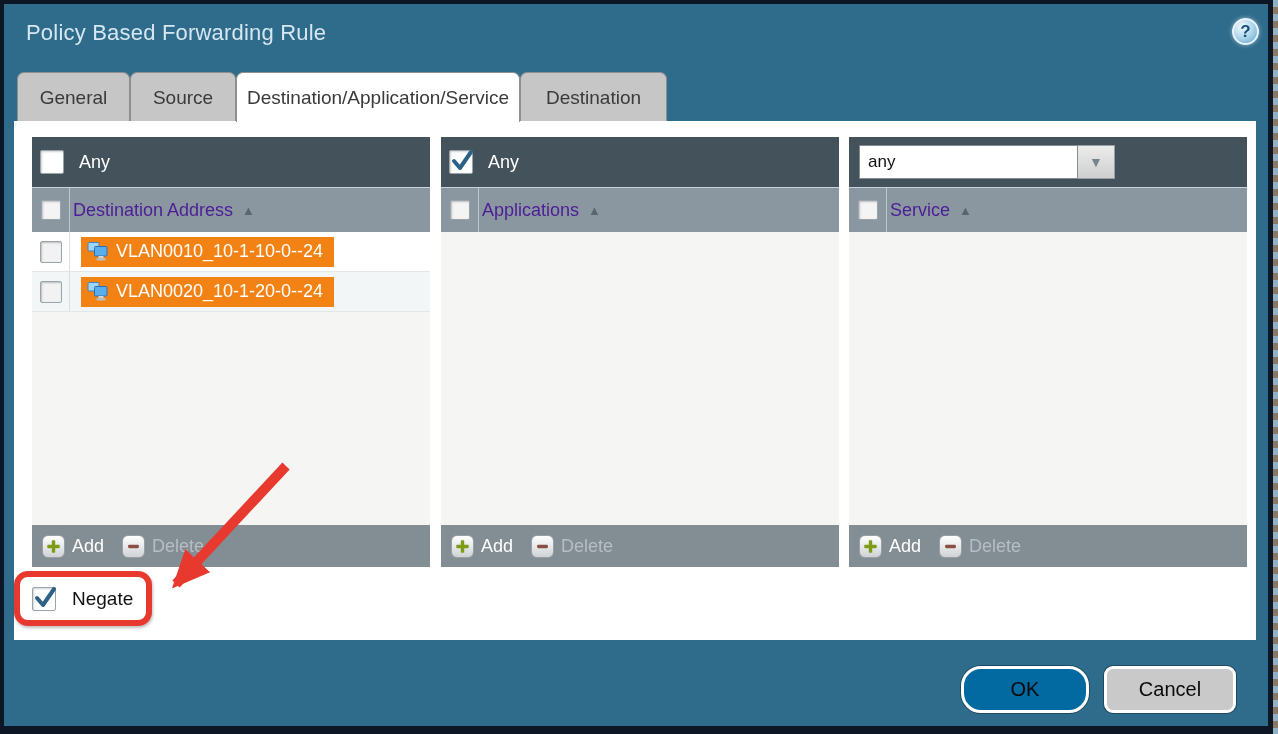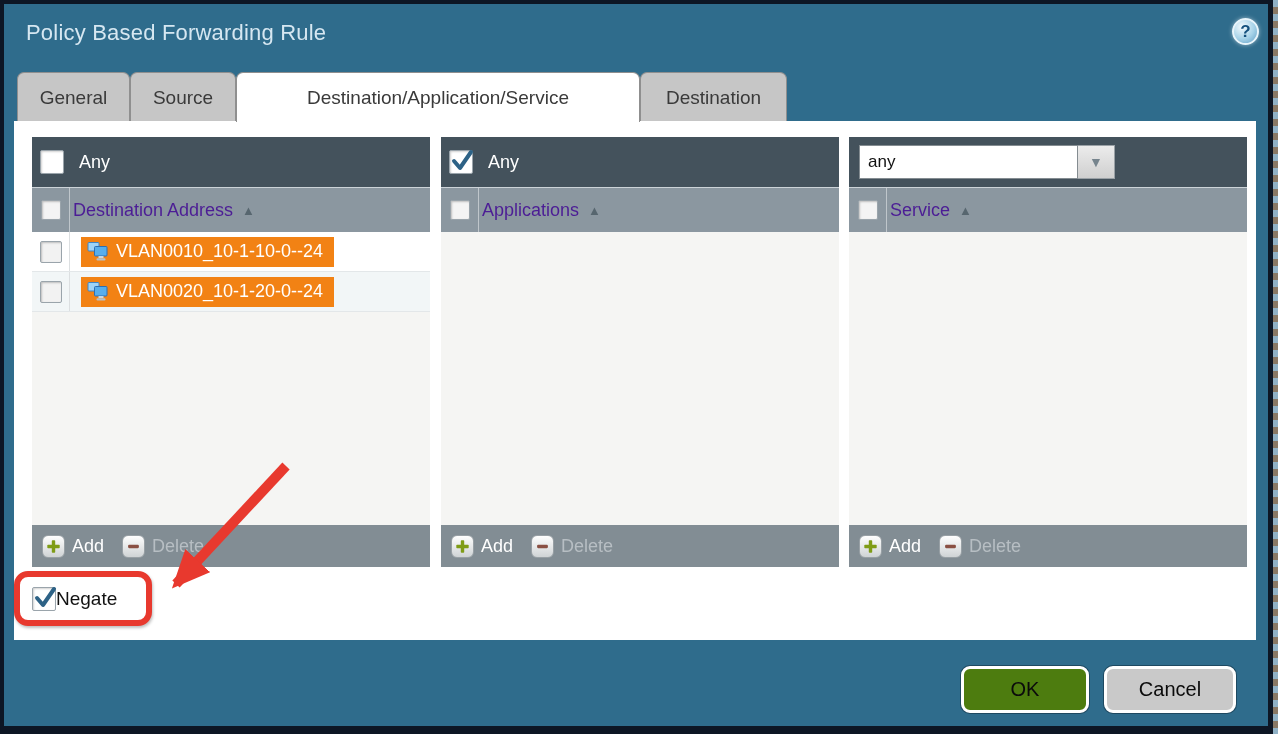--- a/index.html
+++ b/index.html
@@ -13,21 +13,21 @@
   .dlg-title { position:absolute; left:22px; top:16px; font-size:22px; color:#d6e7f1; letter-spacing:.2px; }
   .help-btn { position:absolute; left:1228px; top:14px; width:27px; height:27px; border-radius:50%;
     background:radial-gradient(circle at 35% 30%, #f4fbfe, #a6d2e8 55%, #5e9cc4);
     border:2px solid #e9f5fb; color:#15517e; font-weight:bold; font-size:17px;
     display:flex; align-items:center; justify-content:center; box-shadow:0 0 4px rgba(255,255,255,.5); }
 
   .tabs { position:absolute; left:13px; top:68px; display:flex; z-index:2; }
   .tab { height:49px; line-height:49px; text-align:center; background:#c6c6c6; color:#3a3a3a;
     font-size:19px; border:1px solid #8f8f8f; border-bottom:none; border-radius:7px 7px 0 0; }
   .tab.active { background:#ffffff; height:50px; }
-  .tab-general { width:113px; } .tab-source { width:106px; } .tab-das { width:404px; } .tab-fwd { width:147px; }
+  .tab-general { width:113px; } .tab-source { width:106px; } .tab-das { width:284px; } .tab-fwd { width:147px; }
 
   .panel { position:absolute; left:10px; top:117px; width:1242px; height:519px; background:#ffffff; z-index:1; }
 
   .col { position:absolute; top:16px; width:398px; height:430px; }
   .col-dest { left:18px; } .col-apps { left:427px; } .col-svc { left:835px; }
 
   .topbar { height:50px; background:#44525c; display:flex; align-items:center; padding-left:8px; }
   .topbar-label { color:#ffffff; font-size:18px; margin-left:15px; }
 
   .colheader { height:45px; background:#8b97a0; border-top:1px solid #ccd3d8; display:flex; align-items:center; }
@@ -63,30 +63,30 @@
 
   .dropdown { margin-left:2px; display:flex; height:34px; }
   .dd-value { width:219px; background:#ffffff; border:1px solid #848c91; font-size:17px; color:#111;
     display:flex; align-items:center; padding-left:8px; }
   .dd-btn { width:37px; background:linear-gradient(#ececec,#cfcfcf); border:1px solid #9aa1a6; border-left:none;
     display:flex; align-items:center; justify-content:center; }
   .dd-arrow { color:#76848d; font-size:14px; }
 
   .negate-wrap { position:absolute; left:0px; top:450px; width:138px; height:55px;
     border:6px solid #e8392e; border-radius:14px; background:#ffffff;
-    display:flex; align-items:center; padding-left:12px; gap:0; box-shadow:1px 2px 3px rgba(0,0,0,.25); }
+    display:flex; align-items:center; padding-left:12px; gap:16px; box-shadow:1px 2px 3px rgba(0,0,0,.25); }
   .negate-label { font-size:19px; color:#111111; }
 
   .annot-arrow { position:absolute; left:0; top:0; width:1278px; height:734px; pointer-events:none; z-index:40; }
 
   .dlg-actions { position:absolute; left:0; top:660px; width:1264px; height:58px; }
   .act-btn { position:absolute; top:2px; height:47px; border:3px solid #ffffff; border-radius:9px;
     font-size:20px; color:#0b0b0b; display:flex; align-items:center; justify-content:center;
     box-shadow:0 0 0 1px rgba(10,30,45,.45); font-family:"Liberation Sans", sans-serif; }
-  .btn-ok { left:957px; width:128px; background:#4d7c0f; }
+  .btn-ok { left:957px; width:128px; background:#0369a1;border-radius:20px; }
   .btn-cancel { left:1100px; width:132px; background:#c9c9c9; }
 </style>
 </head>
 <body>
 
 <div class="frame">
   <div class="dialog">
 
     <div class="dlg-title">Policy Based Forwarding Rule</div>
     <div class="help-btn">?</div>

